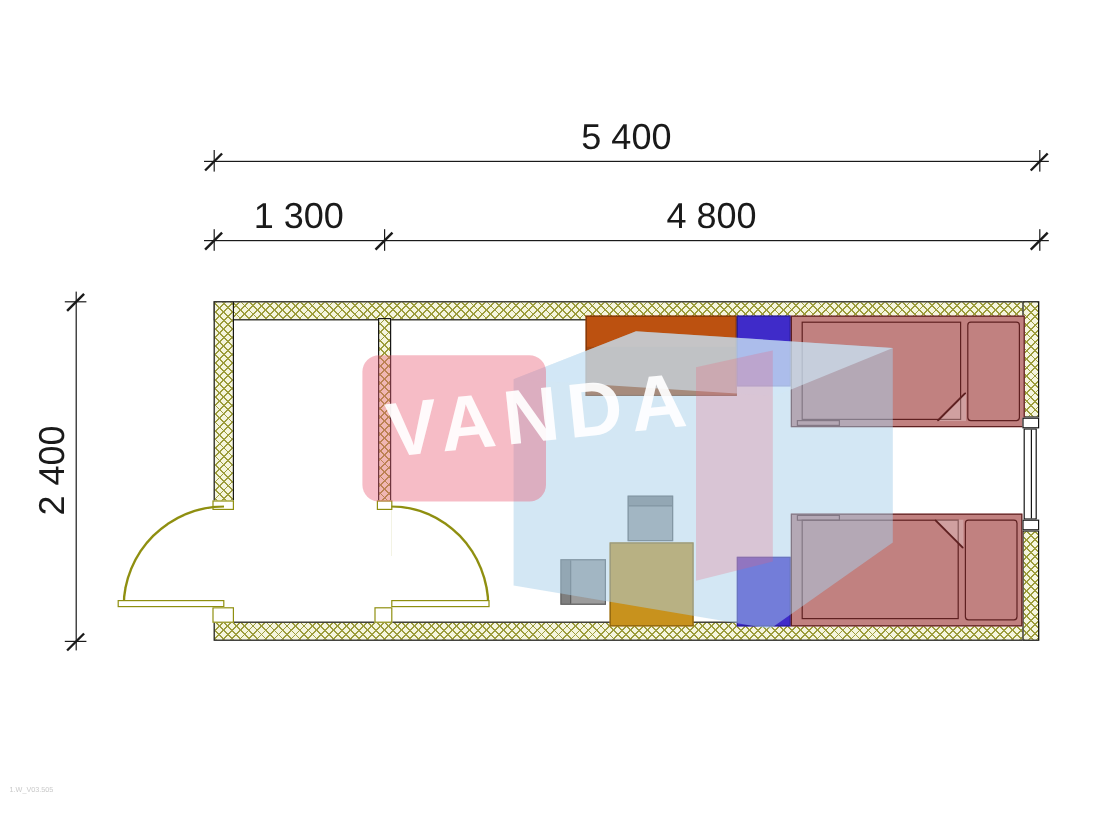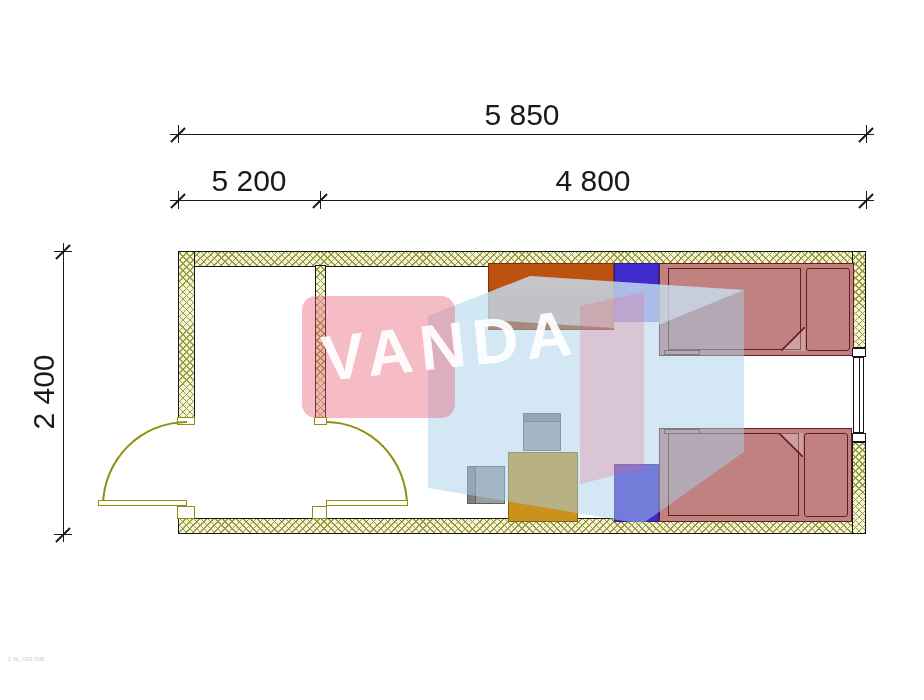--- a/index.html
+++ b/index.html
@@ -128,30 +128,30 @@
     <polygon points="290,38 354,24 354,200 290,216" style="fill:var(--wm-pink);opacity:.25"></polygon>
     <rect x="12" y="28" width="153" height="122" rx="14" style="fill:var(--wm-pink);opacity:.42"></rect>
   </svg>
   <div id="wm-text">VANDA</div>
 
   <div class="dim dline-h" style="left:170px;top:134px;width:704px"></div>
   <div class="tick" style="left:168px;top:134px"></div>
   <div class="tick" style="left:856px;top:134px"></div>
   <div class="estroke-v" style="left:178px;top:125px"></div>
   <div class="estroke-v" style="left:866px;top:125px"></div>
-  <div class="dtext" style="left:422px;top:100px;width:200px">5 850</div>
+  <div class="dtext" style="left:422px;top:100px;width:200px">5 400</div>
 
   <div class="dim dline-h" style="left:170px;top:200px;width:704px"></div>
   <div class="tick" style="left:168px;top:200px"></div>
   <div class="tick" style="left:310px;top:200px"></div>
   <div class="tick" style="left:856px;top:200px"></div>
   <div class="estroke-v" style="left:178px;top:191px"></div>
   <div class="estroke-v" style="left:320px;top:191px"></div>
   <div class="estroke-v" style="left:866px;top:191px"></div>
-  <div class="dtext" style="left:169px;top:166px;width:160px">5 200</div>
+  <div class="dtext" style="left:169px;top:166px;width:160px">1 300</div>
   <div class="dtext" style="left:513px;top:166px;width:160px">4 800</div>
 
   <div class="dim dline-v" style="left:63px;top:243px;height:299px"></div>
   <div class="tick" style="left:53px;top:251px"></div>
   <div class="tick" style="left:53px;top:534px"></div>
   <div class="estroke-h" style="left:54px;top:251px"></div>
   <div class="estroke-h" style="left:54px;top:534px"></div>
   <div class="dtext" id="dim-height-label" style="left:-16px;top:377px">2 400</div>
 
   <div id="drawing-code">1.W_V03.505</div>

